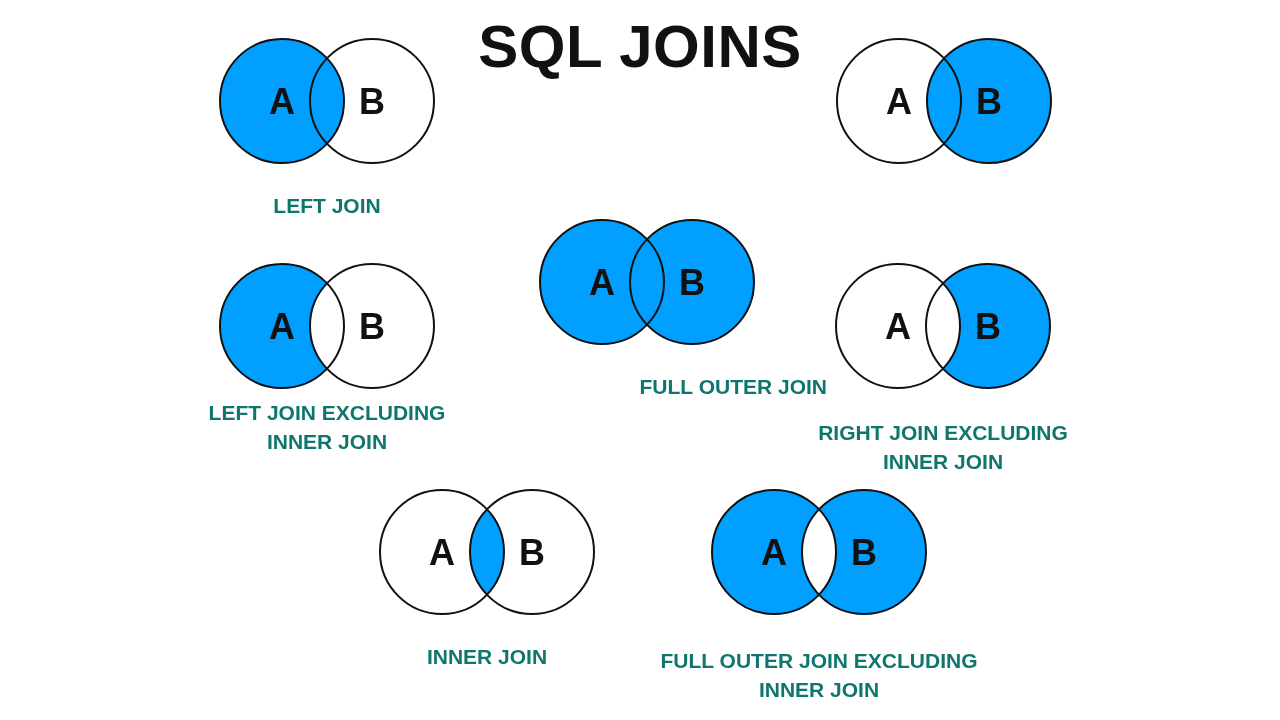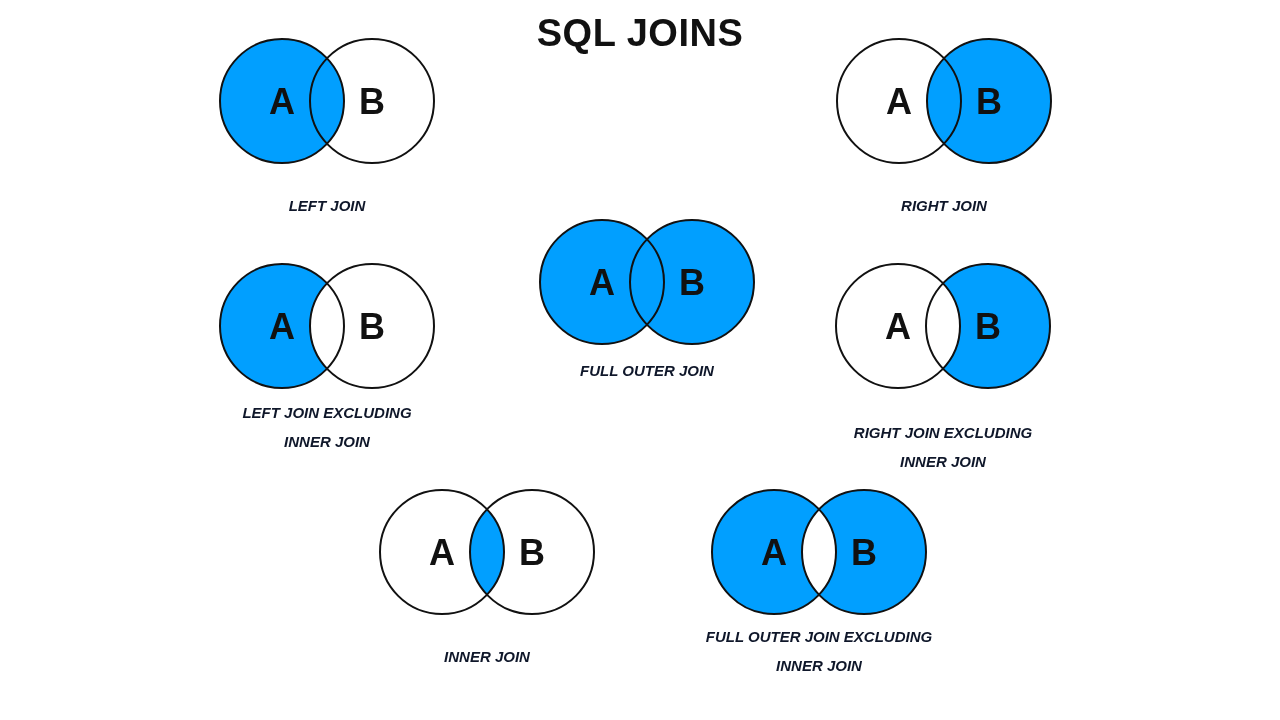--- a/index.html
+++ b/index.html
@@ -7,21 +7,21 @@
     width: 1280px; height: 720px;
     background: #ffffff;
     overflow: hidden;
     position: relative;
     font-family: "Liberation Sans", sans-serif;
   }
   .page-title {
     position: absolute;
     top: 12px; left: 0; width: 1280px;
     text-align: center;
-    font-size: 38px;
+    font-size: 60px;
     font-weight: bold;
     color: #111111;
     letter-spacing: 0.5px;
     white-space: nowrap;
   }
   .venn {
     position: absolute;
     width: 250px;
     text-align: center;
   }
@@ -34,26 +34,25 @@
   .setlabel {
     font-family: "Liberation Sans", sans-serif;
     font-weight: bold;
     font-size: 36px;
     fill: #111111;
   }
   .caption {
     width: 360px;
     margin-left: -55px;
     text-align: center;
-    font-size: 15px;
+    font-size: 21px;
     font-weight: bold;
-    color: #0f172a;
+    color: #0f766e;
     line-height: 29px;
     white-space: pre-line;
-    font-style: italic;
   }
 </style>
 </head>
 <body>
 
 <div class="page-title">SQL JOINS</div>
 
 <div class="venn" style="left:202px; top:31px;">
   <svg width="250" height="140" viewBox="0 0 250 140">
     <circle cx="80" cy="70" r="62" fill="#019fff"></circle>
@@ -70,34 +69,33 @@
 <div class="venn" style="left:819px; top:31px;">
   <svg width="250" height="140" viewBox="0 0 250 140">
     <circle cx="80" cy="70" r="62" fill="#ffffff"></circle>
     <circle cx="170" cy="70" r="62" fill="#019fff"></circle>
     <path d="M125 27.4 A62 62 0 0 1 125 112.6 A62 62 0 0 1 125 27.4 Z" fill="#019fff"></path>
     <circle class="outline" cx="80" cy="70" r="62"></circle>
     <circle class="outline" cx="170" cy="70" r="62"></circle>
     <text class="setlabel" x="80" y="70" text-anchor="middle" dominant-baseline="central">A</text>
     <text class="setlabel" x="170" y="70" text-anchor="middle" dominant-baseline="central">B</text>
   </svg>
-  <div class="caption" style="margin-top:20px;">RIGHT JOIN</div>
 </div>
 
 <div class="venn" style="left:522px; top:212px;">
   <svg width="250" height="140" viewBox="0 0 250 140">
     <circle cx="80" cy="70" r="62" fill="#019fff"></circle>
     <circle cx="170" cy="70" r="62" fill="#019fff"></circle>
     <path d="M125 27.4 A62 62 0 0 1 125 112.6 A62 62 0 0 1 125 27.4 Z" fill="#019fff"></path>
     <circle class="outline" cx="80" cy="70" r="62"></circle>
     <circle class="outline" cx="170" cy="70" r="62"></circle>
     <text class="setlabel" x="80" y="70" text-anchor="middle" dominant-baseline="central">A</text>
     <text class="setlabel" x="170" y="70" text-anchor="middle" dominant-baseline="central">B</text>
   </svg>
-  <div class="caption" style="margin-top:4px;">FULL OUTER JOIN</div>
+  <div class="caption" style="margin-top:20px;text-align:right;">FULL OUTER JOIN</div>
 </div>
 
 <div class="venn" style="left:202px; top:256px;">
   <svg width="250" height="140" viewBox="0 0 250 140">
     <circle cx="80" cy="70" r="62" fill="#019fff"></circle>
     <circle cx="170" cy="70" r="62" fill="#ffffff"></circle>
     <path d="M125 27.4 A62 62 0 0 1 125 112.6 A62 62 0 0 1 125 27.4 Z" fill="#ffffff"></path>
     <circle class="outline" cx="80" cy="70" r="62"></circle>
     <circle class="outline" cx="170" cy="70" r="62"></circle>
     <text class="setlabel" x="80" y="70" text-anchor="middle" dominant-baseline="central">A</text>
@@ -137,15 +135,15 @@
 <div class="venn" style="left:694px; top:482px;">
   <svg width="250" height="140" viewBox="0 0 250 140">
     <circle cx="80" cy="70" r="62" fill="#019fff"></circle>
     <circle cx="170" cy="70" r="62" fill="#019fff"></circle>
     <path d="M125 27.4 A62 62 0 0 1 125 112.6 A62 62 0 0 1 125 27.4 Z" fill="#ffffff"></path>
     <circle class="outline" cx="80" cy="70" r="62"></circle>
     <circle class="outline" cx="170" cy="70" r="62"></circle>
     <text class="setlabel" x="80" y="70" text-anchor="middle" dominant-baseline="central">A</text>
     <text class="setlabel" x="170" y="70" text-anchor="middle" dominant-baseline="central">B</text>
   </svg>
-  <div class="caption" style="margin-top:0;">FULL OUTER JOIN EXCLUDING
+  <div class="caption" style="margin-top:24px;">FULL OUTER JOIN EXCLUDING
 INNER JOIN</div>
 </div>
 
 </body></html>

